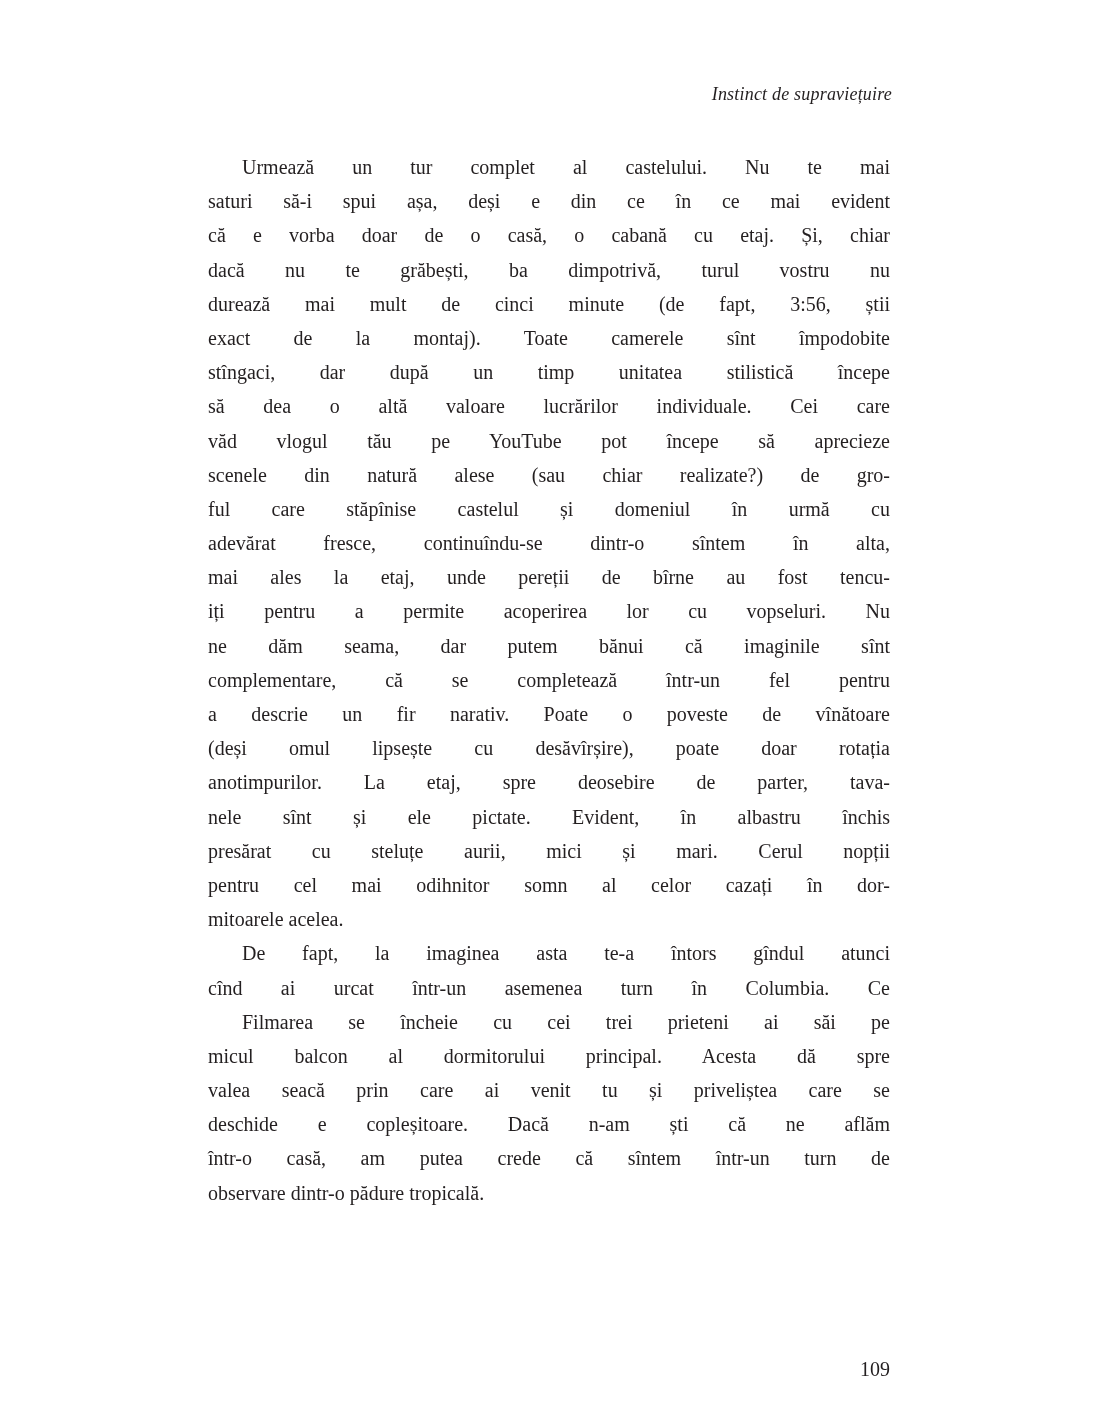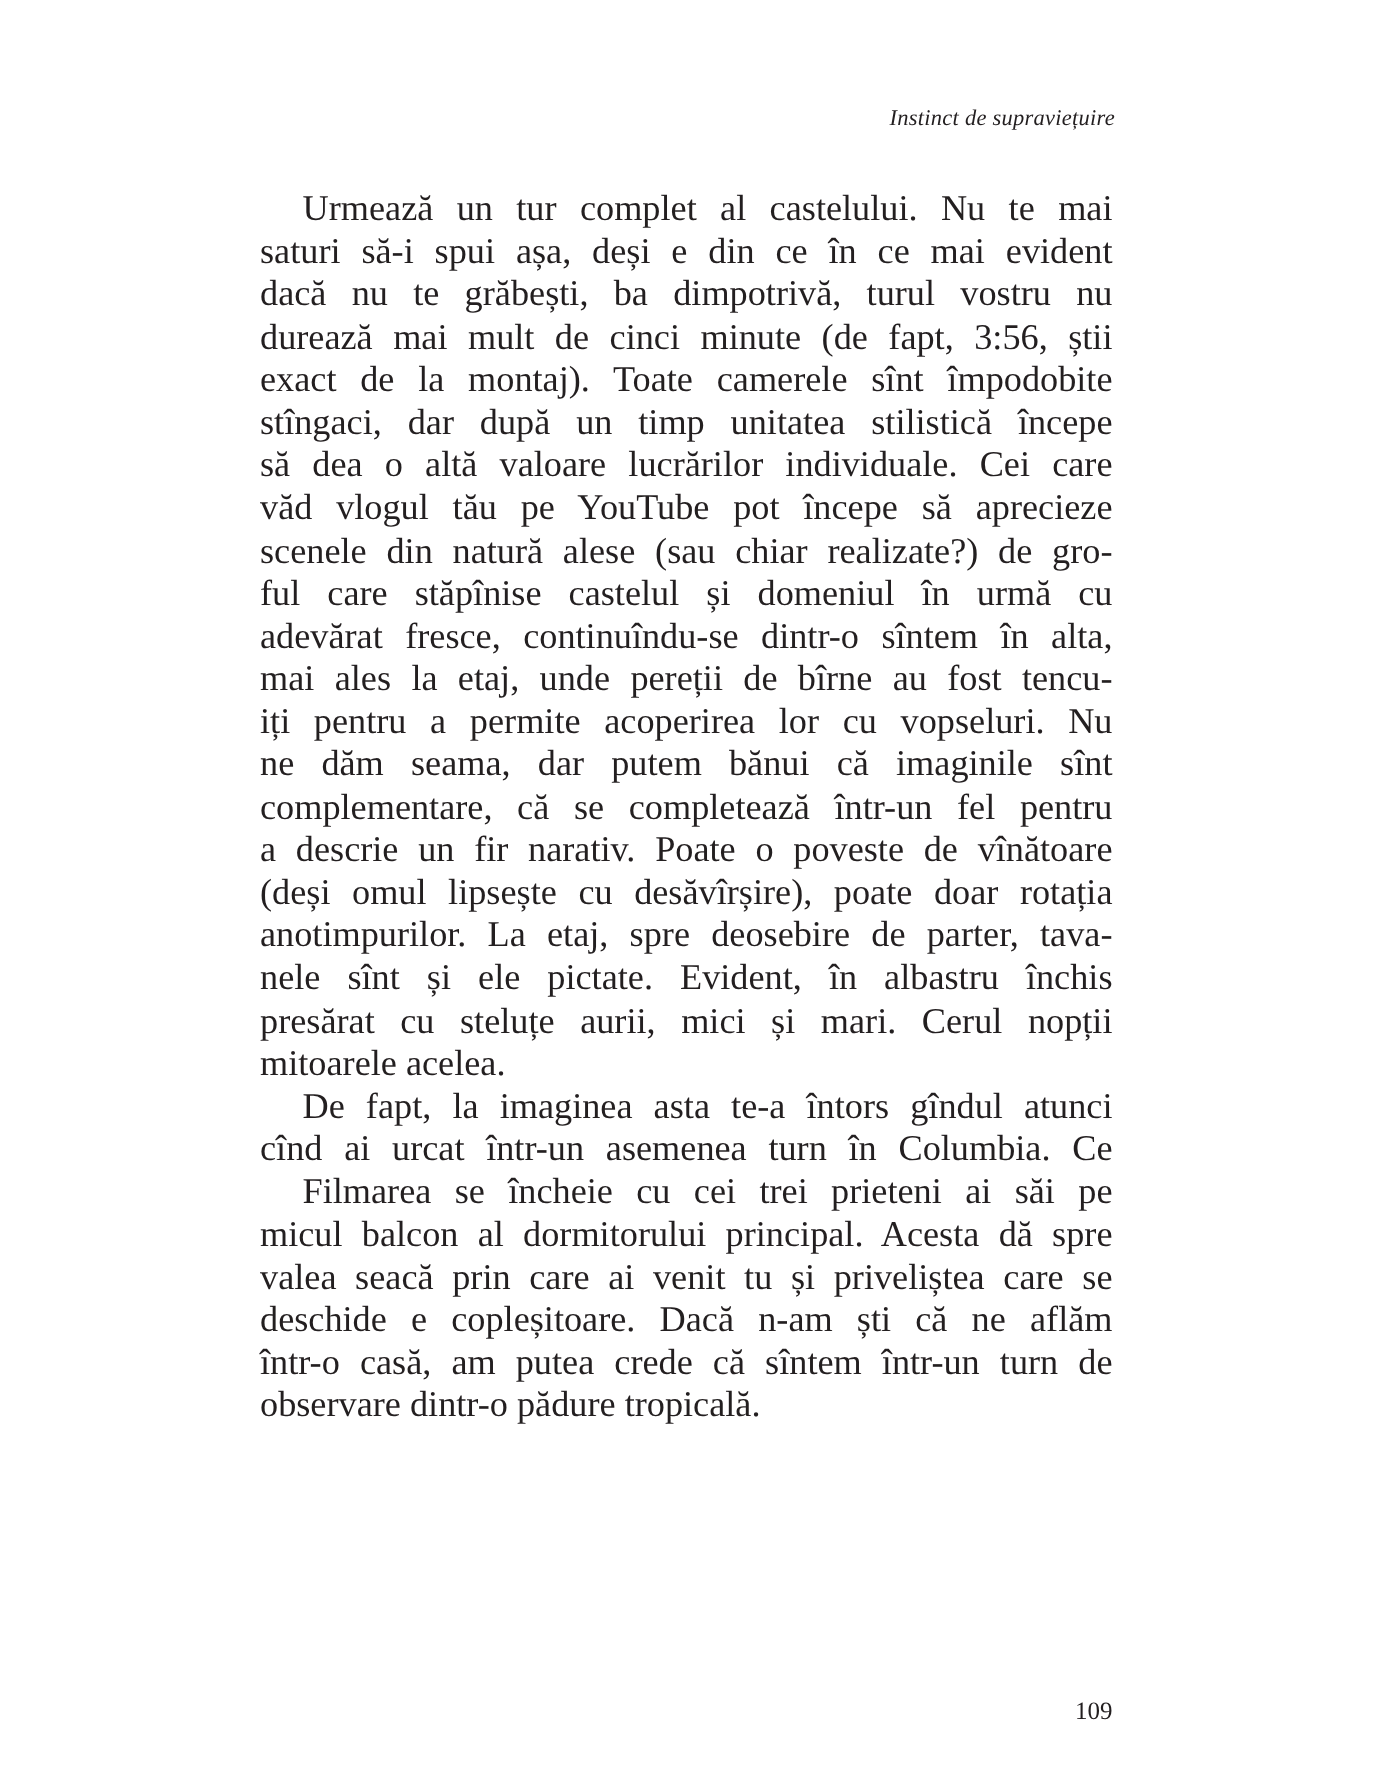--- a/index.html
+++ b/index.html
@@ -1,53 +1,55 @@
 <!DOCTYPE html>
 <html><head>
 <meta charset="utf-8">
 <style>
   html, body { margin: 0; padding: 0; background: #ffffff; }
   body { width: 1100px; height: 1422px; position: relative; overflow: hidden;
          font-family: "Liberation Serif", "DejaVu Serif", serif; color: #231f20; }
   .running-head { position: absolute; top: 84px; right: 208px; font-style: italic;
                   font-size: 18px; letter-spacing: 0.2px; }
   .text-block { position: absolute; left: 208px; top: 150px; width: 682px; }
-  .line { display: block; font-size: 29px; line-height: 34.2px; height: 34.2px;
+  .line { display: block; font-size: 20px; line-height: 34.2px; height: 34.2px;
           text-align: justify; text-align-last: justify; white-space: nowrap; }
   .line.last { text-align-last: left; }
   .line.indent { text-indent: 34px; }
   .page-number { position: absolute; top: 1358px; right: 210px; font-size: 20px; }
 </style>
 </head>
 <body>
 
 <div class="running-head">Instinct de supraviețuire</div>
 
 <div class="text-block">
   <p style="margin:0">
     <span class="line indent">Urmează un tur complet al castelului. Nu te mai</span>
     <span class="line">saturi să-i spui așa, deși e din ce în ce mai evident</span>
+    <span class="line">că e vorba doar de o casă, o cabană cu etaj. Și, chiar</span>
     <span class="line">dacă nu te grăbești, ba dimpotrivă, turul vostru nu</span>
     <span class="line">durează mai mult de cinci minute (de fapt, 3:56, știi</span>
     <span class="line">exact de la montaj). Toate camerele sînt împodobite</span>
     <span class="line">stîngaci, dar după un timp unitatea stilistică începe</span>
     <span class="line">să dea o altă valoare lucrărilor individuale. Cei care</span>
     <span class="line">văd vlogul tău pe YouTube pot începe să aprecieze</span>
     <span class="line">scenele din natură alese (sau chiar realizate?) de gro-</span>
     <span class="line">ful care stăpînise castelul și domeniul în urmă cu</span>
     <span class="line">adevărat fresce, continuîndu-se dintr-o sîntem în alta,</span>
     <span class="line">mai ales la etaj, unde pereții de bîrne au fost tencu-</span>
     <span class="line">iți pentru a permite acoperirea lor cu vopseluri. Nu</span>
     <span class="line">ne dăm seama, dar putem bănui că imaginile sînt</span>
     <span class="line">complementare, că se completează într-un fel pentru</span>
     <span class="line">a descrie un fir narativ. Poate o poveste de vînătoare</span>
     <span class="line">(deși omul lipsește cu desăvîrșire), poate doar rotația</span>
     <span class="line">anotimpurilor. La etaj, spre deosebire de parter, tava-</span>
     <span class="line">nele sînt și ele pictate. Evident, în albastru închis</span>
     <span class="line">presărat cu steluțe aurii, mici și mari. Cerul nopții</span>
+    <span class="line">pentru cel mai odihnitor somn al celor cazați în dor-</span>
     <span class="line last">mitoarele acelea.</span>
   </p>
   <p style="margin:0">
     <span class="line indent">De fapt, la imaginea asta te-a întors gîndul atunci</span>
     <span class="line">cînd ai urcat într-un asemenea turn în Columbia. Ce</span>
   </p>
   <p style="margin:0">
     <span class="line indent">Filmarea se încheie cu cei trei prieteni ai săi pe</span>
     <span class="line">micul balcon al dormitorului principal. Acesta dă spre</span>
     <span class="line">valea seacă prin care ai venit tu și priveliștea care se</span>

